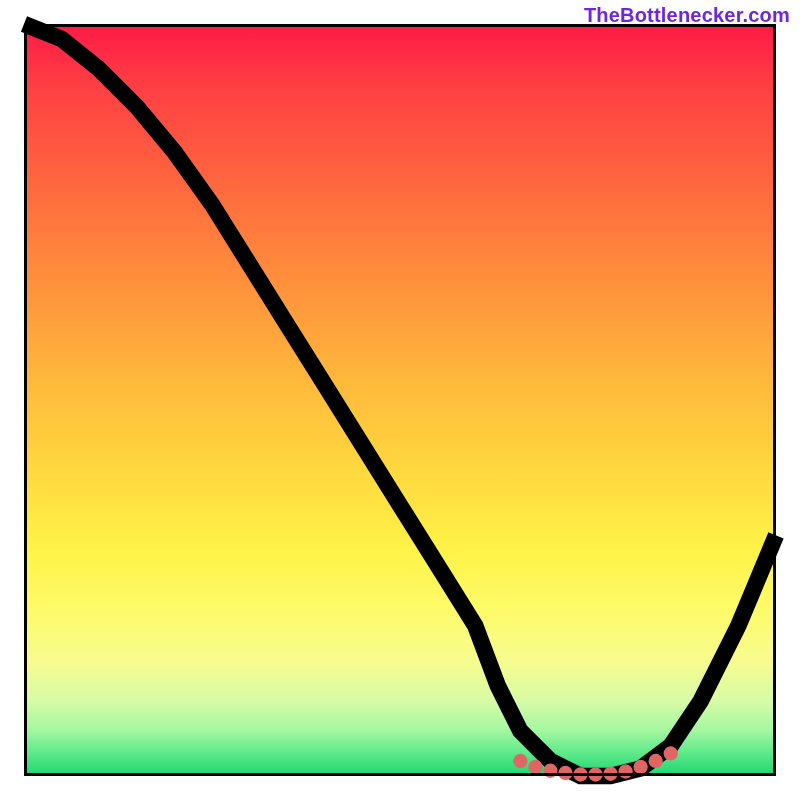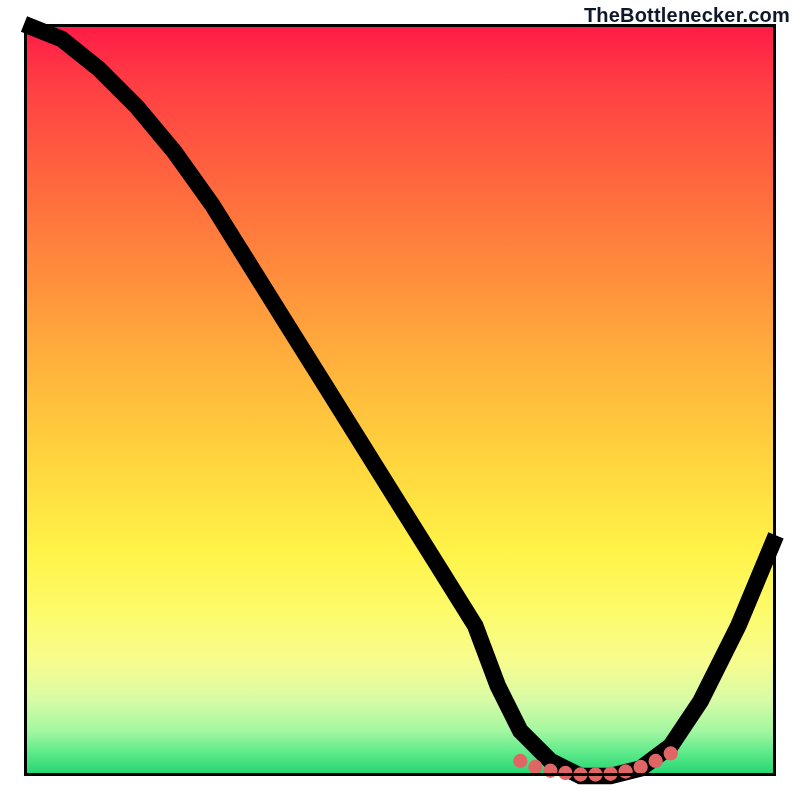--- a/index.html
+++ b/index.html
@@ -15,21 +15,21 @@
     position: relative;
     width: 800px;
     height: 800px;
   }
   .attribution {
     position: absolute;
     top: 4px;
     right: 10px;
     font-size: 20px;
     font-weight: bold;
-    color: #0f172a;
+    color: #6d28d9;
     letter-spacing: 0.2px;
     z-index: 10;
   }
   .plot-area {
     position: absolute;
     left: 24px;
     top: 24px;
     width: 752px;
     height: 752px;
     box-sizing: border-box;

